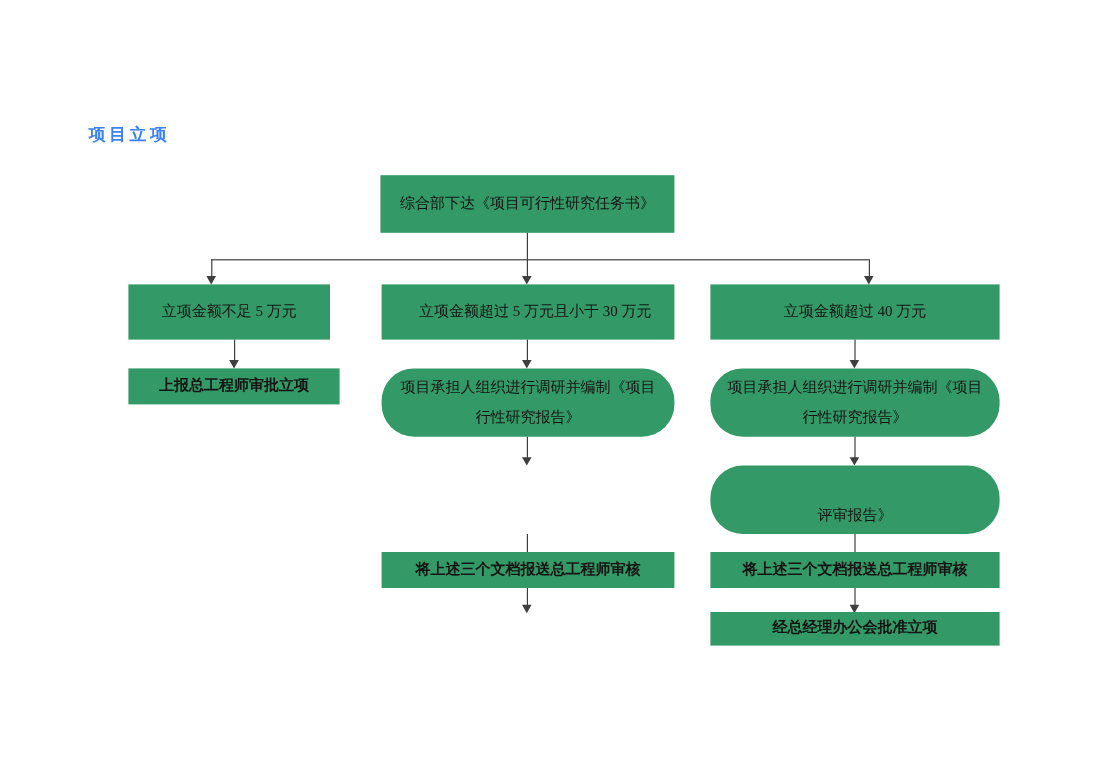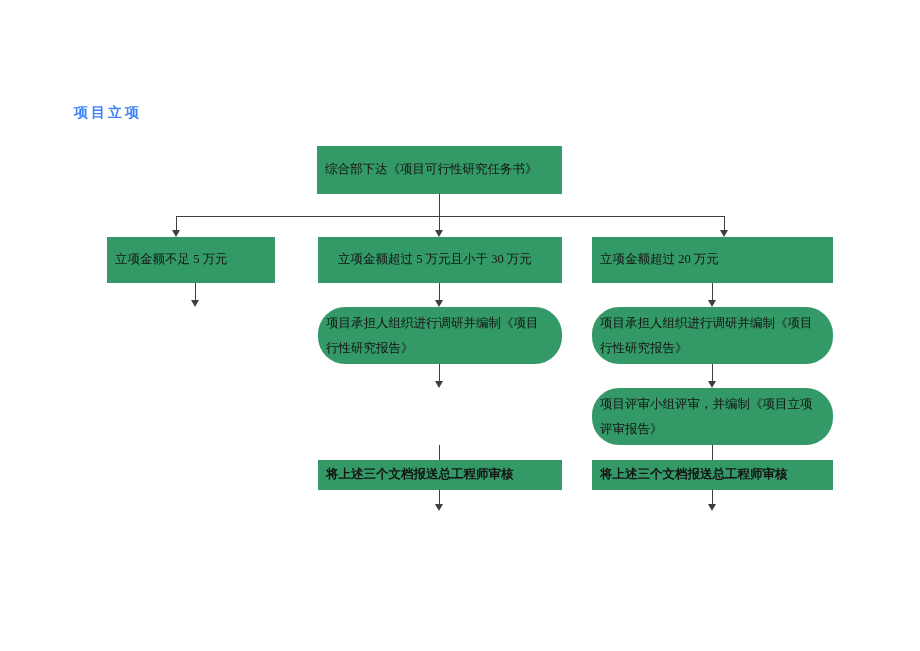--- a/index.html
+++ b/index.html
@@ -27,21 +27,21 @@
     letter-spacing: 3px;
     color: #3b82f6;
     white-space: nowrap;
   }
   .node {
     position: absolute;
     background: #339966;
     color: #141414;
     font-size: 12.5px;
     line-height: 1.75;
-    text-align: left;
+    text-align: center;
     display: flex;
     align-items: center;
     justify-content: center;
     box-sizing: border-box;
     padding: 2px 8px;
     font-family: "Liberation Serif", "DejaVu Serif", serif;
   }
   .node .txt {
     display: block;
     width: 100%;
@@ -92,20 +92,23 @@
   <div class="vline" style="left:724px; top:216px; height:17px;"></div>
   <div class="arrowhead" style="left:720px; top:230px;"></div>
 
   <div class="node" style="left:107px; top:237px; width:168px; height:46px;">
     <span class="txt">立项金额不足 5 万元</span>
   </div>
 
   <div class="vline" style="left:195px; top:283px; height:20px;"></div>
   <div class="arrowhead" style="left:191px; top:300px;"></div>
 
+  <div class="node bold" style="left:107px; top:307px; width:176px; height:30px;">
+    <span class="txt">上报总工程师审批立项</span>
+  </div>
 
   <div class="node" style="left:318px; top:237px; width:244px; height:46px;padding-left:20px;">
     <span class="txt">立项金额超过 5 万元且小于 30 万元</span>
   </div>
 
   <div class="vline" style="left:439px; top:283px; height:20px;"></div>
   <div class="arrowhead" style="left:435px; top:300px;"></div>
 
   <div class="node two-line" style="left:318px; top:307px; width:244px; height:57px;">
     <span class="txt">
@@ -123,47 +126,50 @@
 
   <div class="node bold" style="left:318px; top:460px; width:244px; height:30px;">
     <span class="txt">将上述三个文档报送总工程师审核</span>
   </div>
 
   <div class="vline" style="left:439px; top:490px; height:15px;"></div>
   <div class="arrowhead" style="left:435px; top:504px;"></div>
 
 
   <div class="node" style="left:592px; top:237px; width:241px; height:46px;">
-    <span class="txt">立项金额超过 20 万元</span>
+    <span class="txt">立项金额超过 40 万元</span>
   </div>
 
   <div class="vline" style="left:712px; top:283px; height:20px;"></div>
   <div class="arrowhead" style="left:708px; top:300px;"></div>
 
   <div class="node two-line" style="left:592px; top:307px; width:241px; height:57px;">
     <span class="txt">
       <span>项目承担人组织进行调研并编制《项目</span><br>
       <span>行性研究报告》</span>
     </span>
   </div>
 
   <div class="vline" style="left:712px; top:364px; height:20px;"></div>
   <div class="arrowhead" style="left:708px; top:381px;"></div>
 
   <div class="node two-line" style="left:592px; top:388px; width:241px; height:57px;">
     <span class="txt">
-      <span>项目评审小组评审，并编制《项目立项</span><br>
+      <br>
       <span>评审报告》</span>
     </span>
   </div>
 
   <div class="vline" style="left:712px; top:445px; height:20px;"></div>
   <div class="arrowhead" style="left:708px; top:461px;"></div>
 
   <div class="node bold" style="left:592px; top:460px; width:241px; height:30px;">
     <span class="txt">将上述三个文档报送总工程师审核</span>
   </div>
 
   <div class="vline" style="left:712px; top:490px; height:15px;"></div>
   <div class="arrowhead" style="left:708px; top:504px;"></div>
 
+  <div class="node bold" style="left:592px; top:510px; width:241px; height:28px;">
+    <span class="txt">经总经理办公会批准立项</span>
+  </div>
 
 </div>
 
 </body></html>

